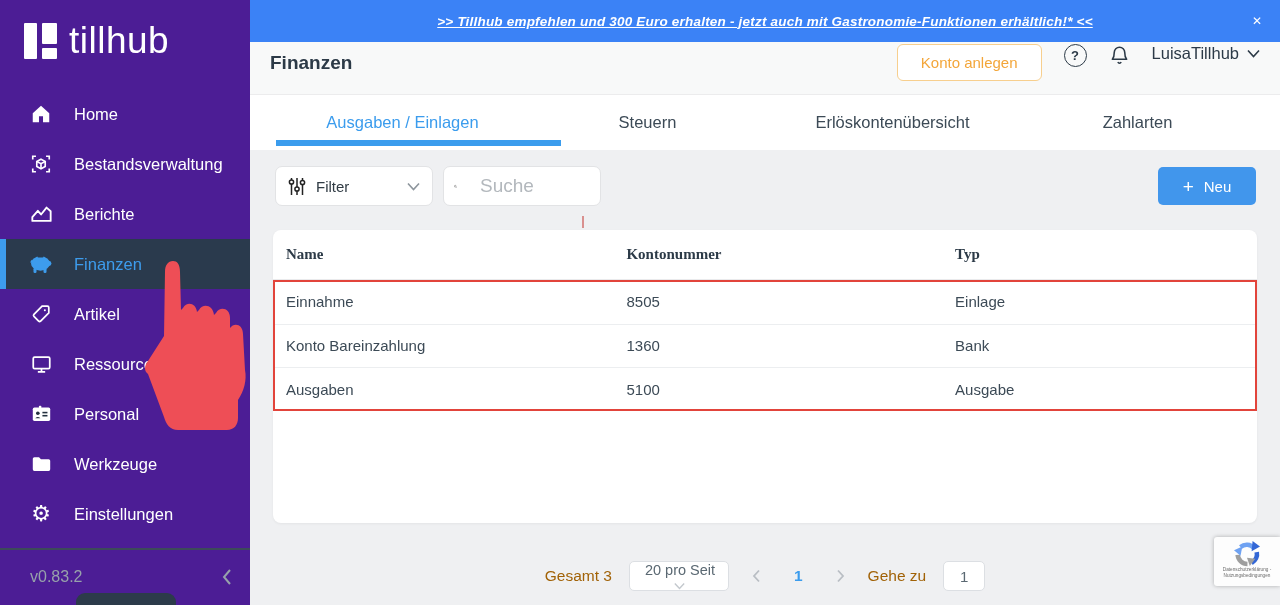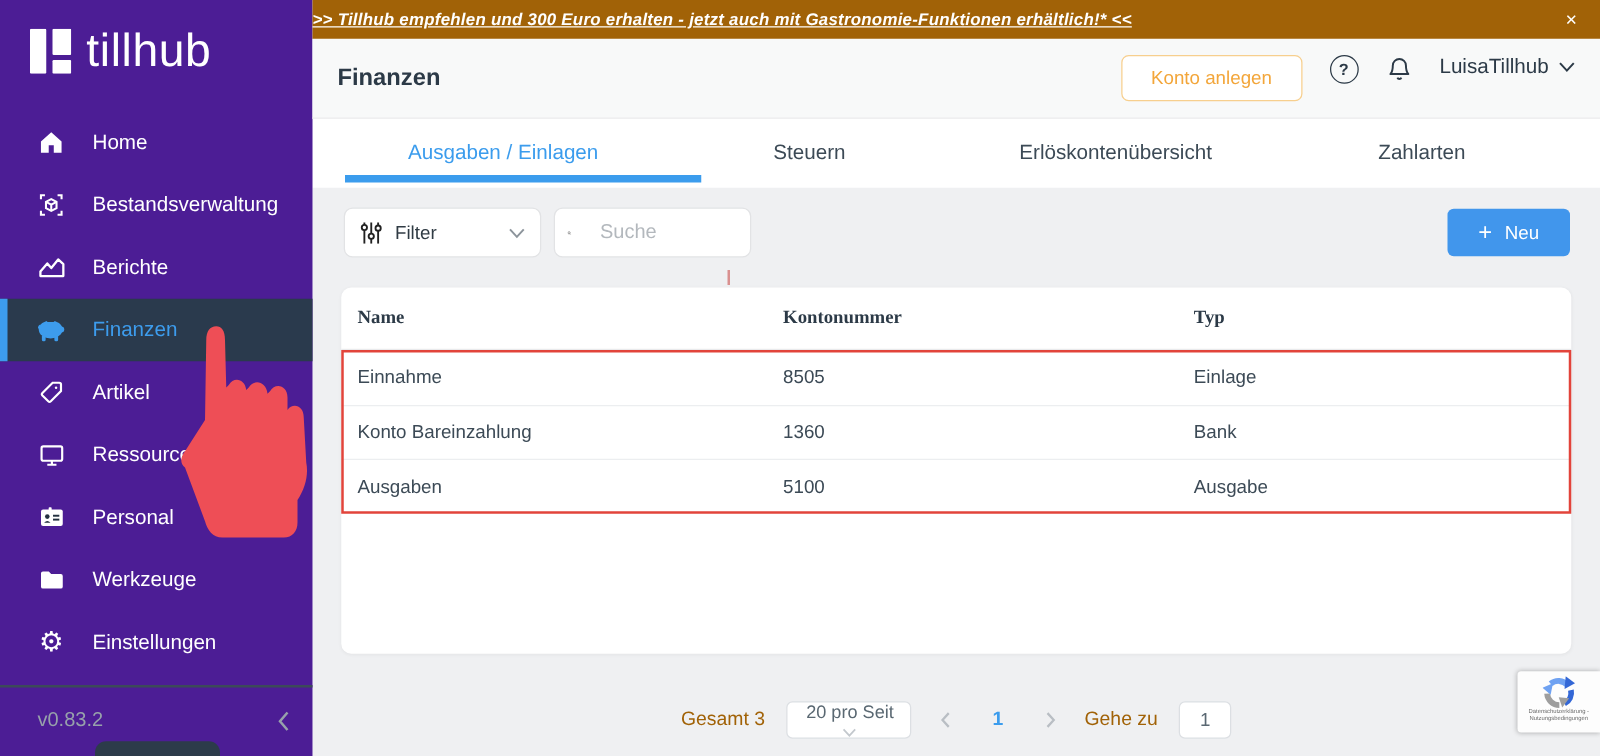--- a/index.html
+++ b/index.html
@@ -21,21 +21,21 @@
   .sidebar-footer-divider { position:absolute; left:0; top:548px; width:250px; height:2px; background:#3c4a59; }
   .version-row { position:absolute; left:0; top:560px; width:250px; height:34px; display:flex; align-items:center; justify-content:space-between; padding:0 17px 0 30px; }
   .version-label { color:#97a1ab; font-size:16px; }
   .collapse-btn { color:#97a1ab; cursor:pointer; display:flex; align-items:center; }
   .bottom-nub { position:absolute; left:76px; top:593px; width:100px; height:20px; background:#2c3b4a; border-radius:9px; }
 
   
   .hand { position:absolute; left:142px; top:258px; width:110px; height:175px; z-index:6; }
 
   
-  .banner { position:absolute; left:250px; top:0; width:1030px; height:31px; background:#a16207; display:flex; align-items:center; z-index:3; }
+  .banner { position:absolute; left:250px; top:0; width:1030px; height:42px; background:#3b82f6; display:flex; align-items:center; justify-content:center; z-index:3; }
   .banner-text { color:#fff; font-size:13.5px; font-weight:bold; font-style:italic; text-decoration:underline; letter-spacing:0.2px; cursor:pointer; }
   .banner-close { position:absolute; right:18px; top:50%; transform:translateY(-50%); color:#fff; font-size:12px; cursor:pointer; }
 
   
   .header { position:absolute; left:250px; top:31px; width:1030px; height:64px; background:#f8f9f9; border-bottom:1px solid #ececed; display:flex; align-items:center; padding:0 20px; z-index:2; }
   .page-title { font-size:19px; font-weight:bold; color:#2c3a47; }
   .header-right { margin-left:auto; display:flex; align-items:flex-start; gap:22px; }
   .btn-outline-orange { background:#fff; border:1px solid #f7cf8e; color:#f3a63a; font-size:15px; padding:9px 23px; border-radius:6px; cursor:pointer; font-family:inherit; }
   .help-circle { width:23px; height:23px; border:1.7px solid #2c3a47; border-radius:50%; display:flex; align-items:center; justify-content:center; font-size:13px; font-weight:bold; color:#2c3a47; cursor:pointer; }
   .bell { cursor:pointer; display:flex; align-items:center; }
@@ -47,21 +47,21 @@
   .tab { position:relative; width:245px; display:flex; align-items:center; justify-content:center; font-size:16.5px; color:#3c4a56; cursor:pointer; }
   .tab.active { color:#3b9ced; }
   .tab.active::after { content:""; position:absolute; left:-4px; right:-36px; bottom:4px; height:6px; background:#3b9ced; }
 
   
   .content { position:absolute; left:250px; top:150px; width:1030px; height:455px; background:#eff0f2; }
   .filter-box { position:absolute; left:25px; top:16px; width:158px; height:40px; background:#fff; border:1px solid #e2e3e5; border-radius:7px; display:flex; align-items:center; padding:0 12px; cursor:pointer; }
   .filter-label { font-size:15px; color:#303b44; margin-left:10px; }
   .filter-box .chev { margin-left:auto; }
   .search-box { position:absolute; left:193px; top:16px; width:158px; height:40px; background:#fff; border:1px solid #e2e3e5; border-radius:7px; display:flex; align-items:center; padding:0 10px; }
-  .search-box input { border:none; outline:none; width:110px; margin-left:23px; font-size:16px; color:#303b44; font-family:inherit; background:transparent; }
+  .search-box input { border:none; outline:none; width:110px; margin-left:23px; font-size:19px; color:#303b44; font-family:inherit; background:transparent; }
   .search-box input::placeholder { color:#b3b8bd; }
   .btn-blue { position:absolute; right:24px; top:17px; width:98px; height:38px; background:#4196ec; color:#fff; border:none; border-radius:5px; font-size:15px; display:flex; align-items:center; justify-content:center; gap:10px; cursor:pointer; font-family:inherit; }
   .btn-blue .plus { font-size:19px; font-weight:300; line-height:1; }
   .red-tick { position:absolute; left:332px; top:66px; width:2px; height:12px; background:#d9908f; }
 
   
   .card { position:absolute; left:23px; top:80px; width:984px; height:293px; background:#fff; border-radius:8px; box-shadow:0 1px 3px rgba(0,0,0,0.05); }
   .trow { display:grid; grid-template-columns:34.6% 33.4% 32%; align-items:center; }
   .thead { height:50px; border-bottom:1px solid #e9eaec;font-family:Liberation Serif, serif; }
   .thead .tcell { font-size:15px; font-weight:bold; color:#2c3a47; }

